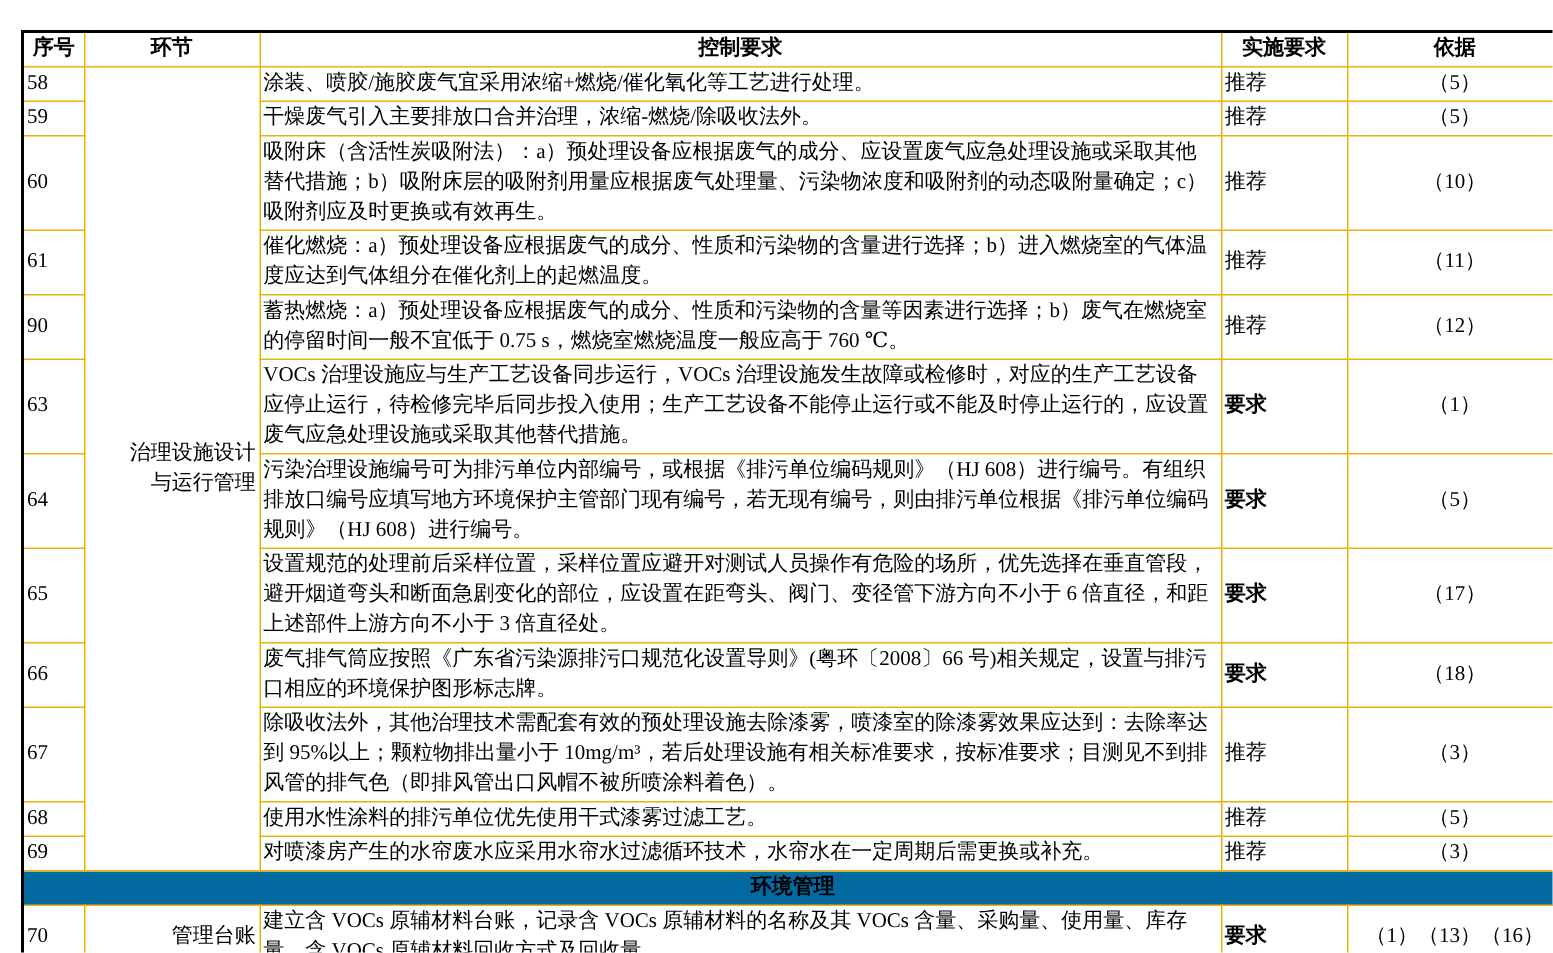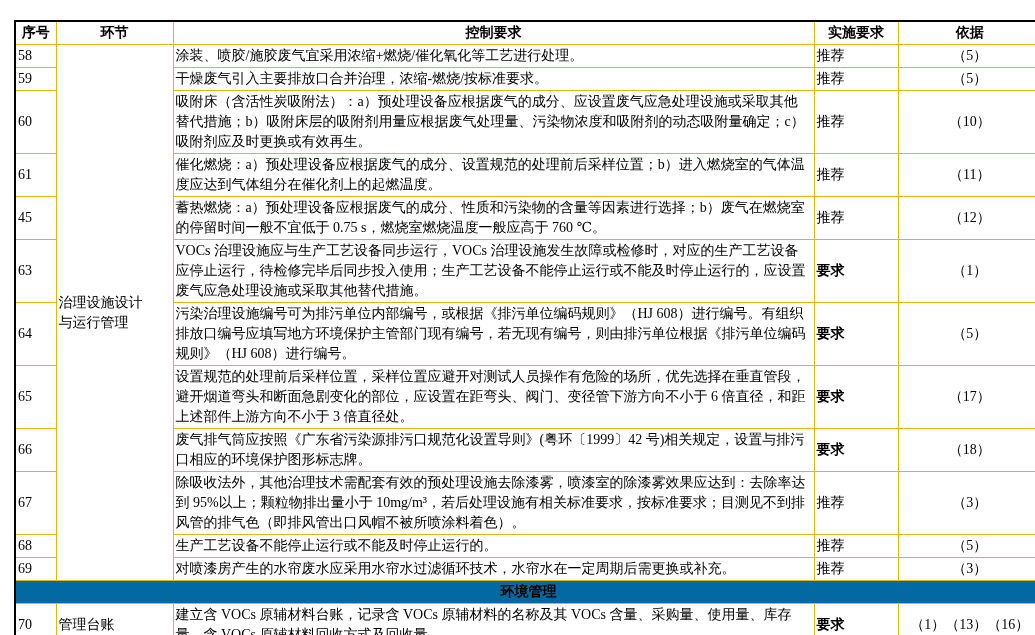--- a/index.html
+++ b/index.html
@@ -22,21 +22,21 @@
     line-height: 20px;
     vertical-align: middle;
     padding: 1px 2px;
   }
   table.ctl th {
     font-weight: bold;
     text-align: center;
     padding: 1px 0;
   }
   .c-no    { width: 41px;  }
-  .c-stage { width: 117px; text-align: left; }
+  .c-stage { width: 117px; text-align: right; }
   .c-req   { width: 641px; text-align: left; padding: 1px 5px; margin-top: 40px; }
   .c-impl  { width: 84px;  text-align: left; }
   .c-basis { width: 144px; text-align: center; }
   .strong  { font-weight: bold; }
   tr.section-row td {
     background: #0369a1;
     font-weight: bold;
     text-align: center;
   }
 </style>
@@ -59,38 +59,38 @@
         <td class="c-stage" rowspan="12">
           <div>治理设施设计</div>
           <div>与运行管理</div>
         </td>
         <td class="c-req">涂装、喷胶/施胶废气宜采用浓缩+燃烧/催化氧化等工艺进行处理。</td>
         <td class="c-impl">推荐</td>
         <td class="c-basis">（5）</td>
       </tr>
       <tr>
         <td class="c-no">59</td>
-        <td class="c-req">干燥废气引入主要排放口合并治理，浓缩-燃烧/按标准要求。</td>
+        <td class="c-req">干燥废气引入主要排放口合并治理，浓缩-燃烧/除吸收法外。</td>
         <td class="c-impl">推荐</td>
         <td class="c-basis">（5）</td>
       </tr>
       <tr>
         <td class="c-no">60</td>
         <td class="c-req">吸附床（含活性炭吸附法）：a）预处理设备应根据废气的成分、应设置废气应急处理设施或采取其他替代措施；b）吸附床层的吸附剂用量应根据废气处理量、污染物浓度和吸附剂的动态吸附量确定；c）吸附剂应及时更换或有效再生。</td>
         <td class="c-impl">推荐</td>
         <td class="c-basis">（10）</td>
       </tr>
       <tr>
         <td class="c-no">61</td>
-        <td class="c-req">催化燃烧：a）预处理设备应根据废气的成分、设置规范的处理前后采样位置；b）进入燃烧室的气体温度应达到气体组分在催化剂上的起燃温度。</td>
+        <td class="c-req">催化燃烧：a）预处理设备应根据废气的成分、性质和污染物的含量进行选择；b）进入燃烧室的气体温度应达到气体组分在催化剂上的起燃温度。</td>
         <td class="c-impl">推荐</td>
         <td class="c-basis">（11）</td>
       </tr>
       <tr>
-        <td class="c-no">45</td>
+        <td class="c-no">90</td>
         <td class="c-req">蓄热燃烧：a）预处理设备应根据废气的成分、性质和污染物的含量等因素进行选择；b）废气在燃烧室的停留时间一般不宜低于 0.75 s，燃烧室燃烧温度一般应高于 760 ℃。</td>
         <td class="c-impl">推荐</td>
         <td class="c-basis">（12）</td>
       </tr>
       <tr>
         <td class="c-no">63</td>
         <td class="c-req">VOCs 治理设施应与生产工艺设备同步运行，VOCs 治理设施发生故障或检修时，对应的生产工艺设备应停止运行，待检修完毕后同步投入使用；生产工艺设备不能停止运行或不能及时停止运行的，应设置废气应急处理设施或采取其他替代措施。</td>
         <td class="c-impl strong">要求</td>
         <td class="c-basis">（1）</td>
       </tr>
@@ -101,33 +101,33 @@
         <td class="c-basis">（5）</td>
       </tr>
       <tr>
         <td class="c-no">65</td>
         <td class="c-req">设置规范的处理前后采样位置，采样位置应避开对测试人员操作有危险的场所，优先选择在垂直管段，避开烟道弯头和断面急剧变化的部位，应设置在距弯头、阀门、变径管下游方向不小于 6 倍直径，和距上述部件上游方向不小于 3 倍直径处。</td>
         <td class="c-impl strong">要求</td>
         <td class="c-basis">（17）</td>
       </tr>
       <tr>
         <td class="c-no">66</td>
-        <td class="c-req">废气排气筒应按照《广东省污染源排污口规范化设置导则》(粤环〔1999〕42 号)相关规定，设置与排污口相应的环境保护图形标志牌。</td>
+        <td class="c-req">废气排气筒应按照《广东省污染源排污口规范化设置导则》(粤环〔2008〕66 号)相关规定，设置与排污口相应的环境保护图形标志牌。</td>
         <td class="c-impl strong">要求</td>
         <td class="c-basis">（18）</td>
       </tr>
       <tr>
         <td class="c-no">67</td>
         <td class="c-req">除吸收法外，其他治理技术需配套有效的预处理设施去除漆雾，喷漆室的除漆雾效果应达到：去除率达到 95%以上；颗粒物排出量小于 10mg/m³，若后处理设施有相关标准要求，按标准要求；目测见不到排风管的排气色（即排风管出口风帽不被所喷涂料着色）。</td>
         <td class="c-impl">推荐</td>
         <td class="c-basis">（3）</td>
       </tr>
       <tr>
         <td class="c-no">68</td>
-        <td class="c-req">生产工艺设备不能停止运行或不能及时停止运行的。</td>
+        <td class="c-req">使用水性涂料的排污单位优先使用干式漆雾过滤工艺。</td>
         <td class="c-impl">推荐</td>
         <td class="c-basis">（5）</td>
       </tr>
       <tr>
         <td class="c-no">69</td>
         <td class="c-req">对喷漆房产生的水帘废水应采用水帘水过滤循环技术，水帘水在一定周期后需更换或补充。</td>
         <td class="c-impl">推荐</td>
         <td class="c-basis">（3）</td>
       </tr>
 

